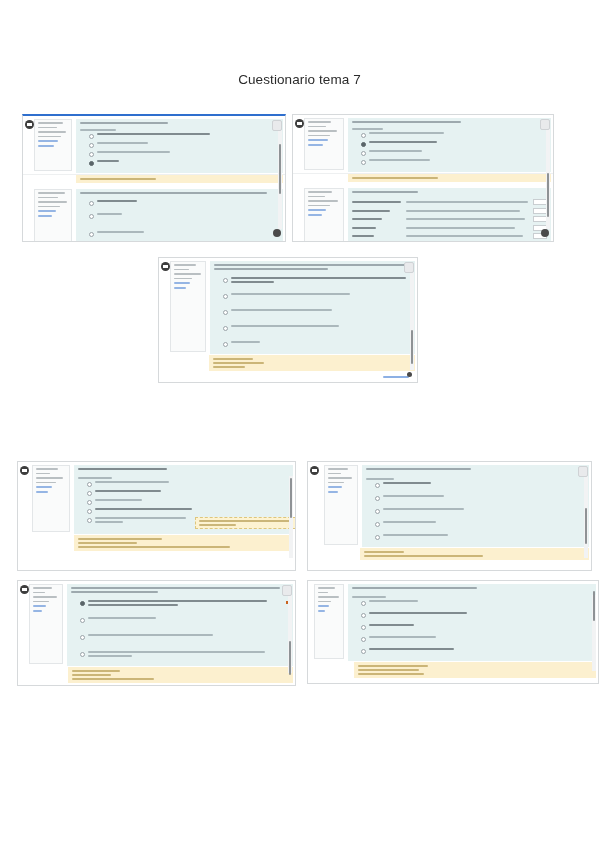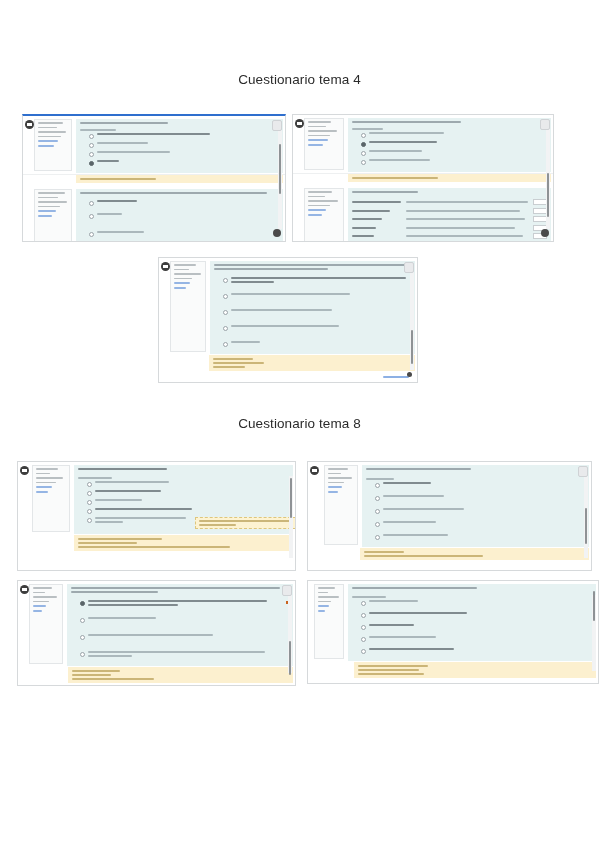--- a/index.html
+++ b/index.html
@@ -205,21 +205,21 @@
     display: flex;
     justify-content: flex-end;
     padding: 2px 8px 2px 0;
   }
 </style>
 </head>
 <body>
 
 <div class="page">
 
-  <div id="title-tema7" class="section-title">Cuestionario tema 4</div>
+  <div id="title-tema7" class="section-title">Cuestionario tema 7</div>
 
   <div class="shot topblue" id="t7s1" style="left:22px; top:114px; width:264px; height:128px;">
     <div class="shot-inner">
 
       <div class="railbtn"></div>
       <div class="topright-btn"></div>
       <div class="vtrack"></div>
       <div class="vscroll" style="top:28px; height:50px;"></div>
       <div class="corner-dot"></div>
 
@@ -486,21 +486,20 @@
         <div class="tl amber" style="width:20%"></div>
         <div class="tl amber" style="width:26%"></div>
         <div class="tl amber" style="width:16%; margin-bottom:0"></div>
       </div>
       <div class="pagefoot">
         <div class="tl blue" style="width:26px; margin:0"></div>
       </div>
     </div>
   </div>
 
-  <div id="title-tema8" class="section-title">Cuestionario tema 8</div>
 
   <div class="shot" id="t8s1" style="left:17px; top:461px; width:279px; height:110px;">
     <div class="shot-inner">
       <div class="railbtn"></div>
       <div class="vtrack" style="right:2px"></div>
       <div class="vscroll" style="right:3px; top:16px; height:40px;"></div>
 
       <div class="qcard" style="border-bottom:none">
         <div class="qmeta" style="width:38px; margin-left:14px">
           <div class="tl meta dark" style="width:70%"></div>

